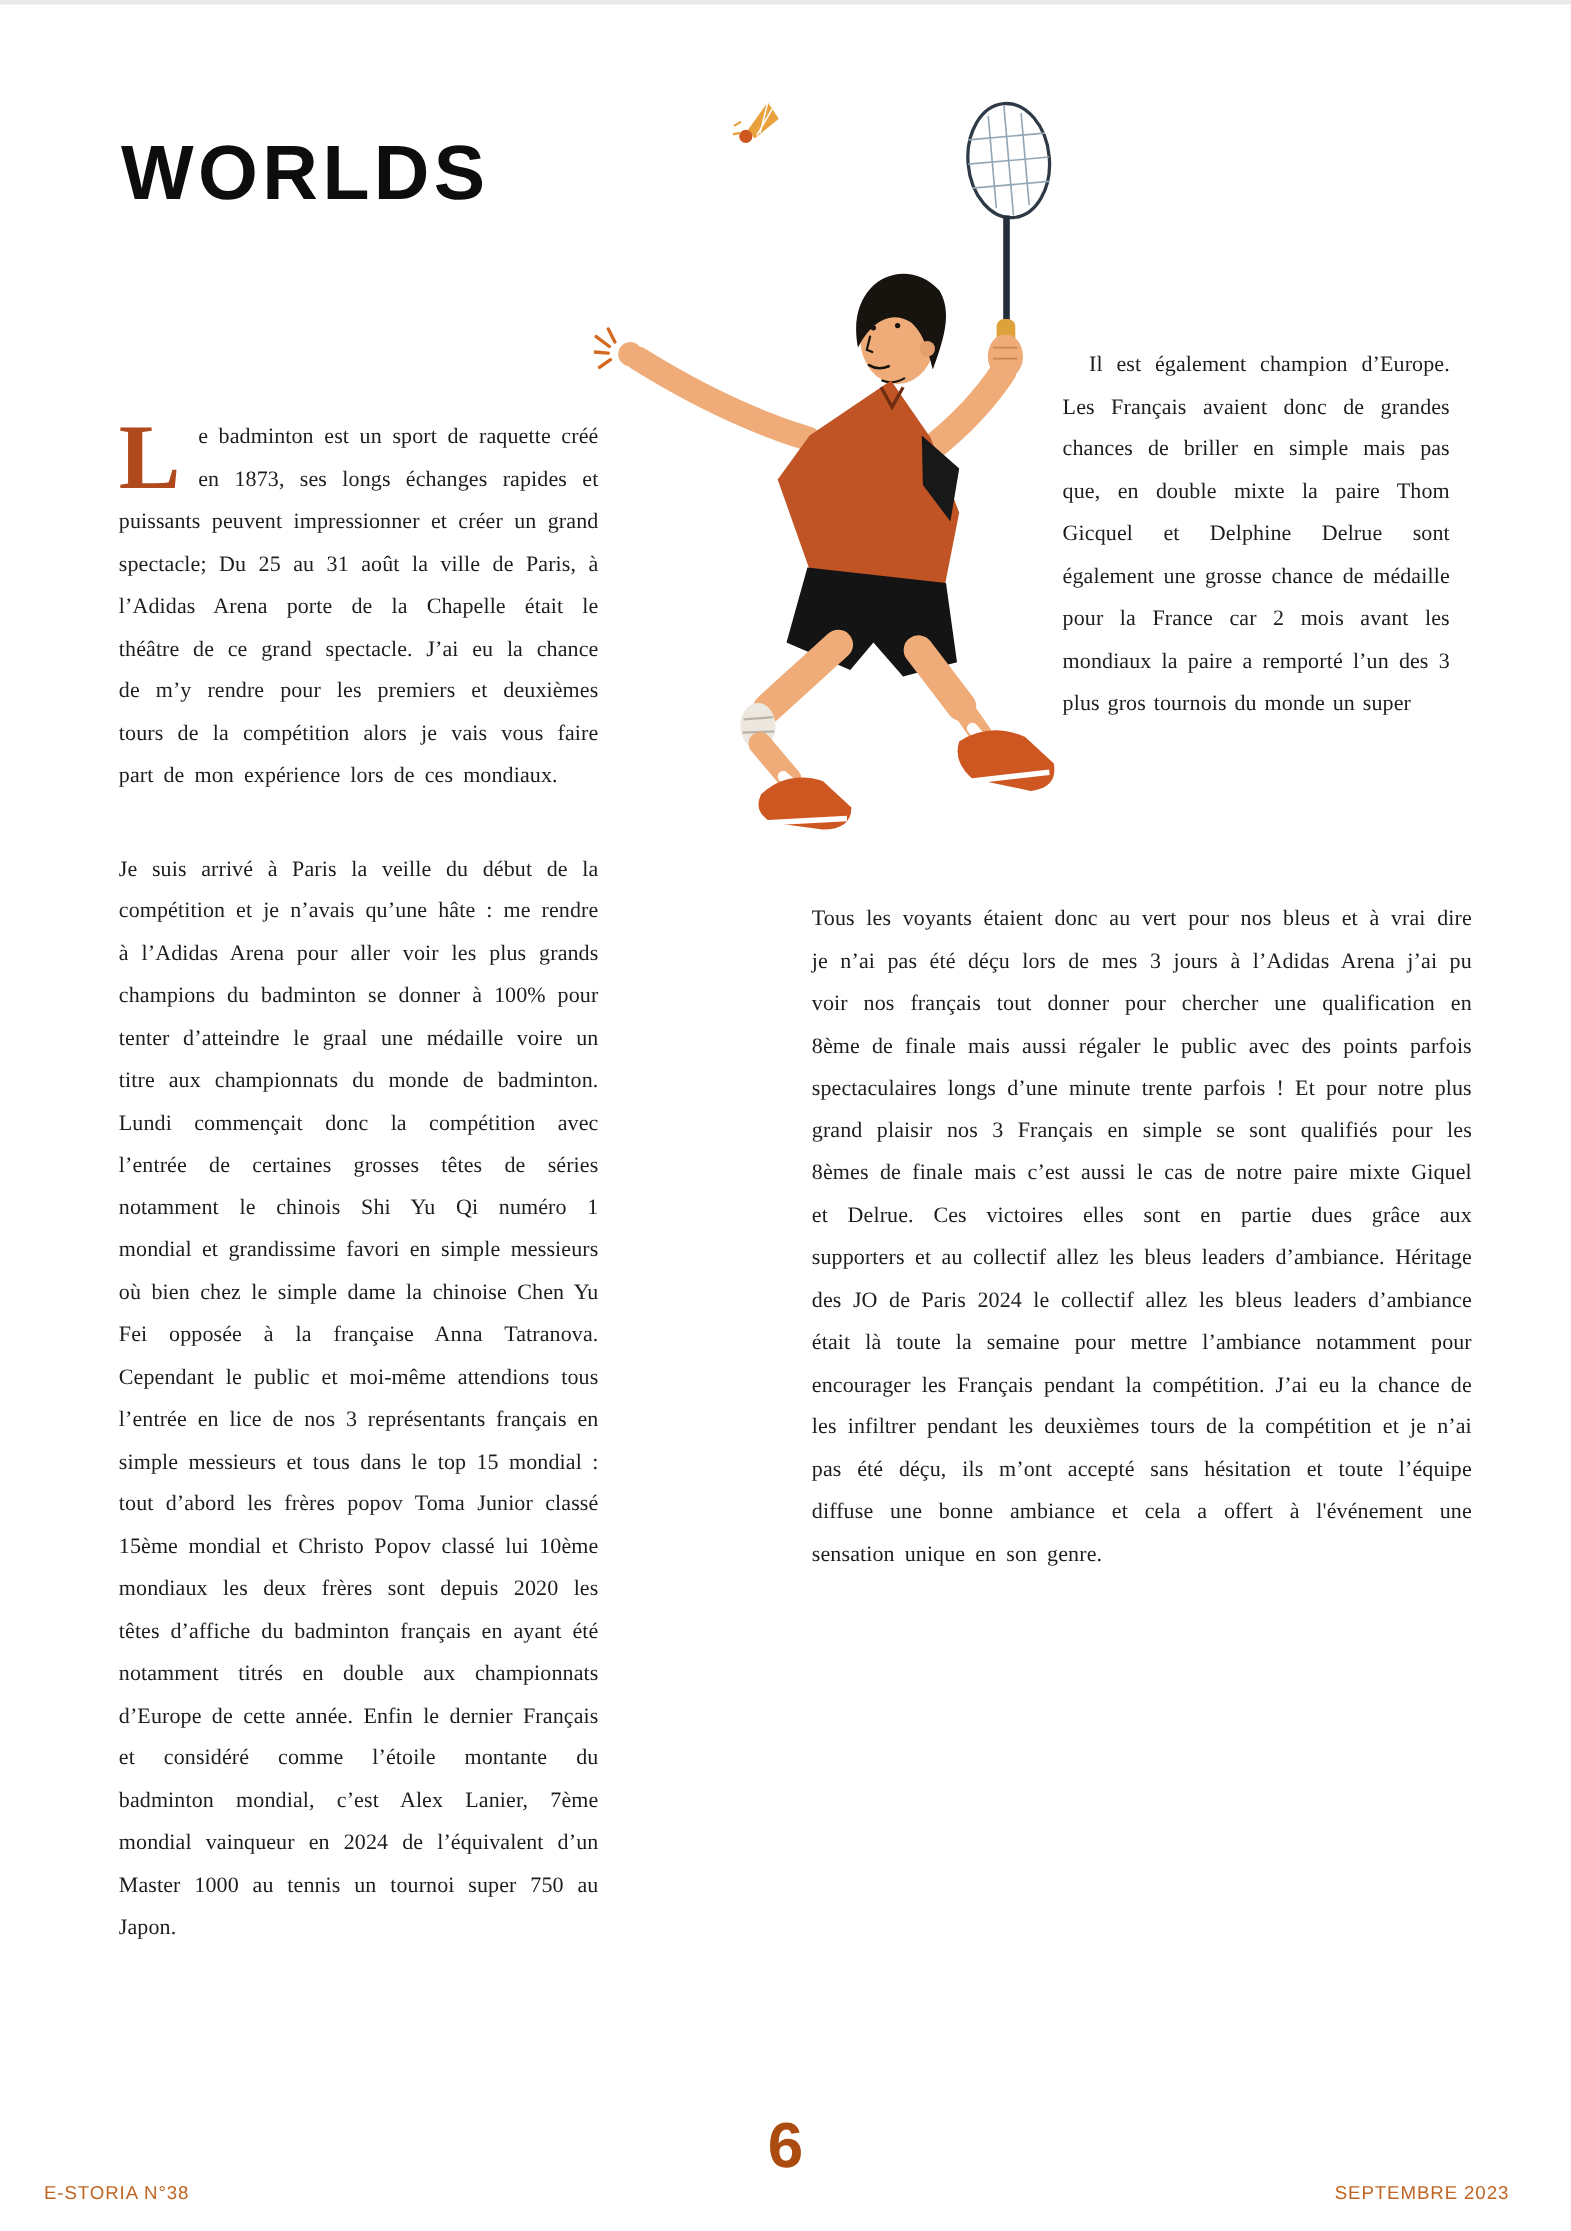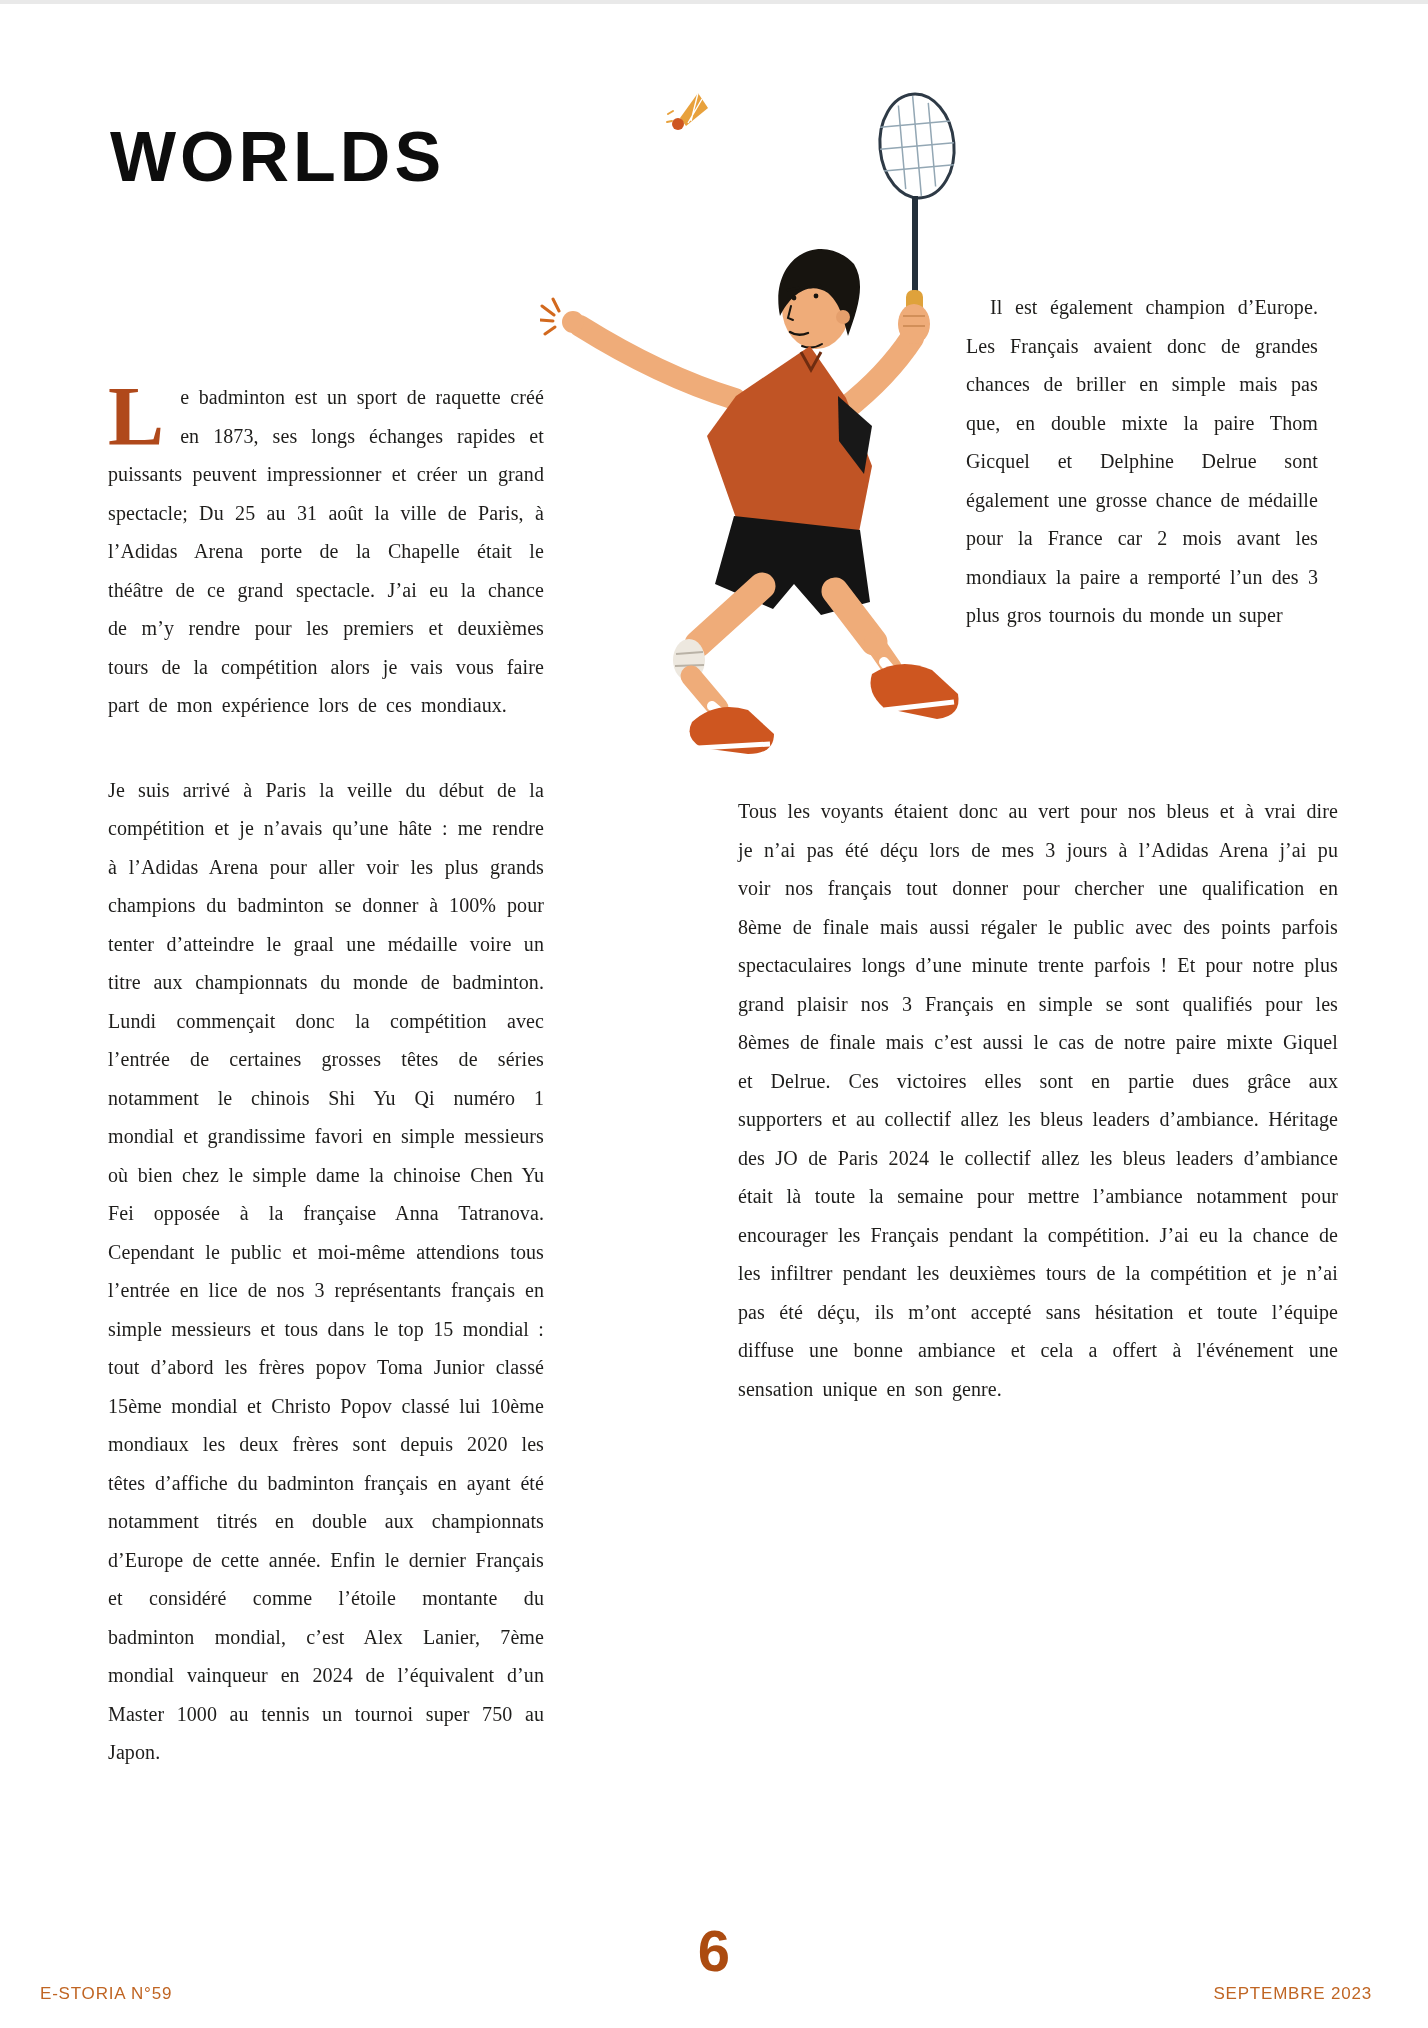--- a/index.html
+++ b/index.html
@@ -15,21 +15,21 @@
     font-size:70px;line-height:1;letter-spacing:4px;color:#0d0d0d;
   }
   .title-badminton{
     position:absolute;left:336px;top:206px;margin:0;
     font-family:"Liberation Serif",serif;font-weight:700;
     font-size:54px;line-height:1;letter-spacing:1px;color:#bc4e1b;
   }
   
   .col{position:absolute;text-align:justify;font-size:20px;line-height:38.5px;word-spacing:4px;letter-spacing:0.1px;}
   .col-left{left:108px;top:374px;width:436px;}
-  .col-right{left:738px;top:284px;width:600px;}
+  .col-right{left:738px;top:308px;width:600px;}
   .para{margin:0 0 46px 0;}
   .para:last-child{margin-bottom:0;}
   .dropcap{
     float:left;
     font-family:"Liberation Serif",serif;font-weight:700;
     font-size:84px;line-height:66px;color:#b0491b;
     margin:6px 16px 0 0;
   }
   .rc-narrow{
     margin-left:228px;width:352px;min-height:458px;
@@ -129,17 +129,17 @@
   <div class="col col-left">
     <p class="para"><span class="dropcap">L</span><span>e badminton est un sport de raquette créé en 1873, ses longs échanges rapides et puissants peuvent impressionner et créer un grand spectacle; Du 25 au 31 août la ville de Paris, à l’Adidas Arena porte de la Chapelle était le théâtre de ce grand spectacle. J’ai eu la chance de m’y rendre pour les premiers et deuxièmes tours de la compétition alors je vais vous faire part de mon expérience lors de ces mondiaux.</span></p>
     <p class="para">Je suis arrivé à Paris la veille du début de la compétition et je n’avais qu’une hâte : me rendre à l’Adidas Arena pour aller voir les plus grands champions du badminton se donner à 100% pour tenter d’atteindre le graal une médaille voire un titre aux championnats du monde de badminton. Lundi commençait donc la compétition avec l’entrée de certaines grosses têtes de séries notamment le chinois Shi Yu Qi numéro 1 mondial et grandissime favori en simple messieurs où bien chez le simple dame la chinoise Chen Yu Fei opposée à la française Anna Tatranova. Cependant le public et moi-même attendions tous l’entrée en lice de nos 3 représentants français en simple messieurs et tous dans le top 15 mondial : tout d’abord les frères popov Toma Junior classé 15ème mondial et Christo Popov classé lui 10ème mondiaux les deux frères sont depuis 2020 les têtes d’affiche du badminton français en ayant été notamment titrés en double aux championnats d’Europe de cette année. Enfin le dernier Français et considéré comme l’étoile montante du badminton mondial, c’est Alex Lanier, 7ème mondial vainqueur en 2024 de l’équivalent d’un Master 1000 au tennis un tournoi super 750 au Japon.</p>
   </div>
 
   <div class="col col-right">
     <p class="para rc-narrow">Il est également champion d’Europe. Les Français avaient donc de grandes chances de briller en simple mais pas que, en double mixte la paire Thom Gicquel et Delphine Delrue sont également une grosse chance de médaille pour la France car 2 mois avant les mondiaux la paire a remporté l’un des 3 plus gros tournois du monde un super</p>
     <p class="para">Tous les voyants étaient donc au vert pour nos bleus et à vrai dire je n’ai pas été déçu lors de mes 3 jours à l’Adidas Arena j’ai pu voir nos français tout donner pour chercher une qualification en 8ème de finale mais aussi régaler le public avec des points parfois spectaculaires longs d’une minute trente parfois ! Et pour notre plus grand plaisir nos 3 Français en simple se sont qualifiés pour les 8èmes de finale mais c’est aussi le cas de notre paire mixte Giquel et Delrue. Ces victoires elles sont en partie dues grâce aux supporters et au collectif allez les bleus leaders d’ambiance. Héritage des JO de Paris 2024 le collectif allez les bleus leaders d’ambiance était là toute la semaine pour mettre l’ambiance notamment pour encourager les Français pendant la compétition. J’ai eu la chance de les infiltrer pendant les deuxièmes tours de la compétition et je n’ai pas été déçu, ils m’ont accepté sans hésitation et toute l’équipe diffuse une bonne ambiance et cela a offert à l'événement une sensation unique en son genre.</p>
   </div>
 
-  <div class="footer-issue">E-STORIA N°59</div>
+  <div class="footer-issue">E-STORIA N°38</div>
   <div class="footer-page">6</div>
   <div class="footer-date">SEPTEMBRE 2023</div>
 
 </div>
 
 </body></html>

